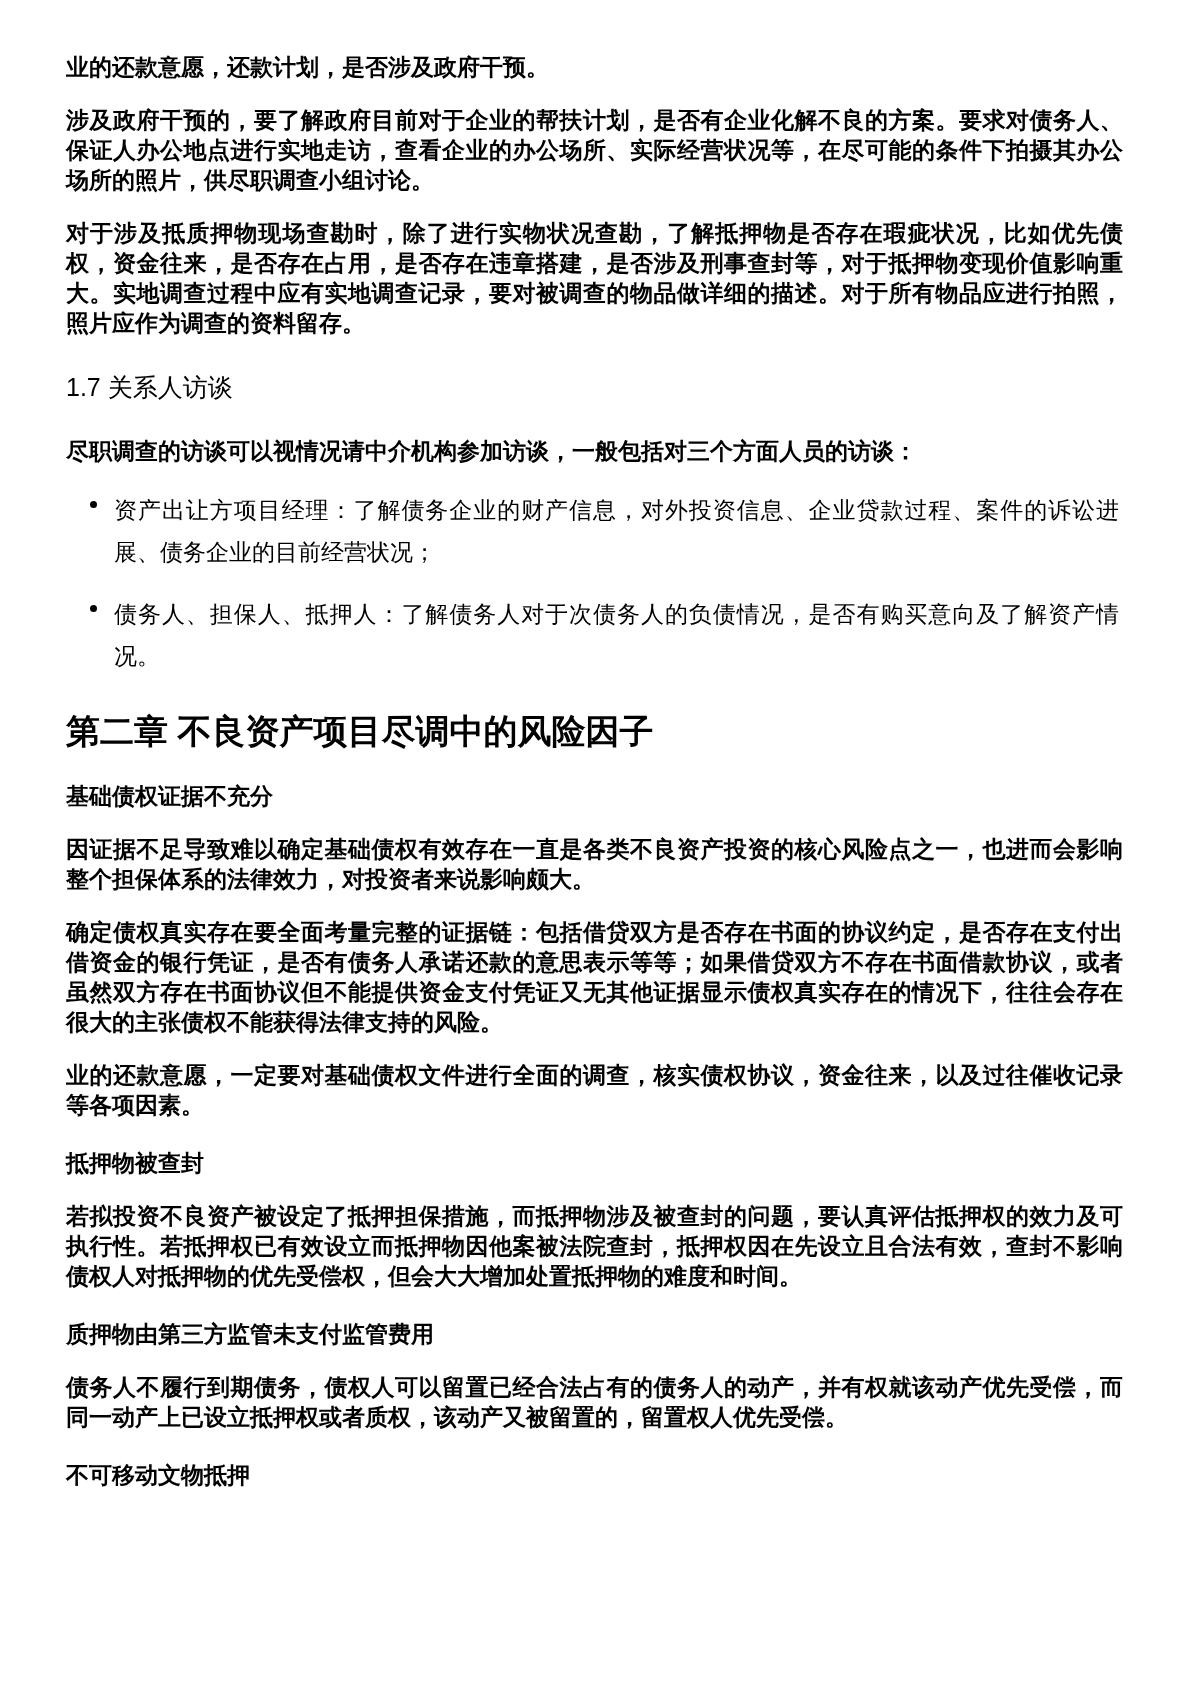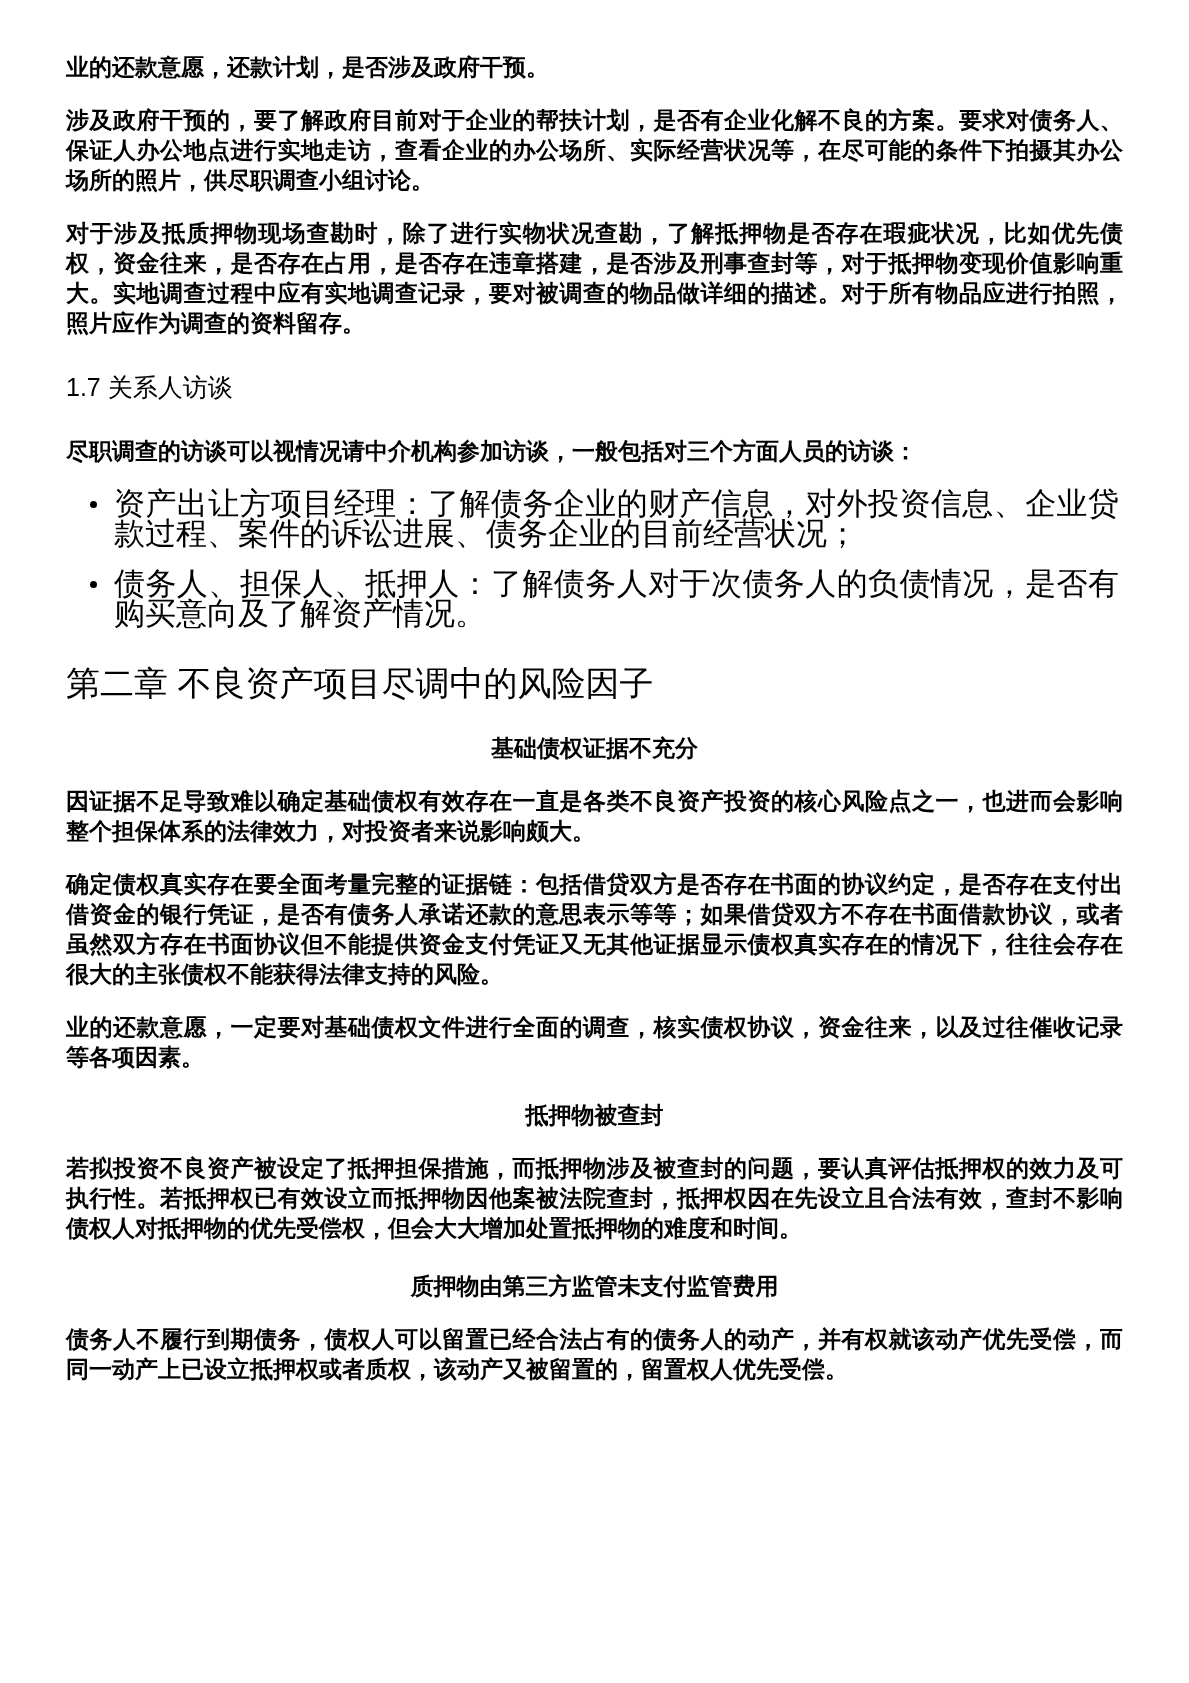--- a/index.html
+++ b/index.html
@@ -29,43 +29,42 @@
 
   h3.section-heading {
     font-size: 25px;
     font-weight: 400;
     line-height: 38px;
     margin: 30px 0;
   }
 
   h1.chapter-heading {
     font-size: 34px;
-    font-weight: 400;
+    font-weight: 700;
     line-height: 44px;
     margin: 32px 0 28px 0;
   }
 
   h4.risk-heading {
     font-size: 23px;
     font-weight: 700;
     line-height: 30px;
     margin: 28px 0 23px 0;
-    text-align: center;
   }
 
   ul.bullet-list {
     list-style: none;
     margin: 23px 0;
     padding: 0;
   }
   ul.bullet-list li {
     position: relative;
     padding-left: 48px;
-    font-size: 31px;
-    line-height: 30px;
+    font-size: 23px;
+    line-height: 42px;
     margin: 0 4px 20px 0;
     text-align: justify;
     text-justify: inter-ideograph;
   }
   ul.bullet-list li:last-child { margin-bottom: 0; }
   ul.bullet-list li::before {
     content: "";
     position: absolute;
     left: 24px;
     top: 12px;
@@ -107,14 +106,15 @@
   <p class="body-para">业的还款意愿，一定要对基础债权文件进行全面的调查，核实债权协议，资金往来，以及过往催收记录等各项因素。</p>
 
   <h4 class="risk-heading">抵押物被查封</h4>
 
   <p class="body-para">若拟投资不良资产被设定了抵押担保措施，而抵押物涉及被查封的问题，要认真评估抵押权的效力及可执行性。若抵押权已有效设立而抵押物因他案被法院查封，抵押权因在先设立且合法有效，查封不影响债权人对抵押物的优先受偿权，但会大大增加处置抵押物的难度和时间。</p>
 
   <h4 class="risk-heading">质押物由第三方监管未支付监管费用</h4>
 
   <p class="body-para">债务人不履行到期债务，债权人可以留置已经合法占有的债务人的动产，并有权就该动产优先受偿，而同一动产上已设立抵押权或者质权，该动产又被留置的，留置权人优先受偿。</p>
 
+  <h4 class="risk-heading">不可移动文物抵押</h4>
 
 </div>
 
 </body></html>

